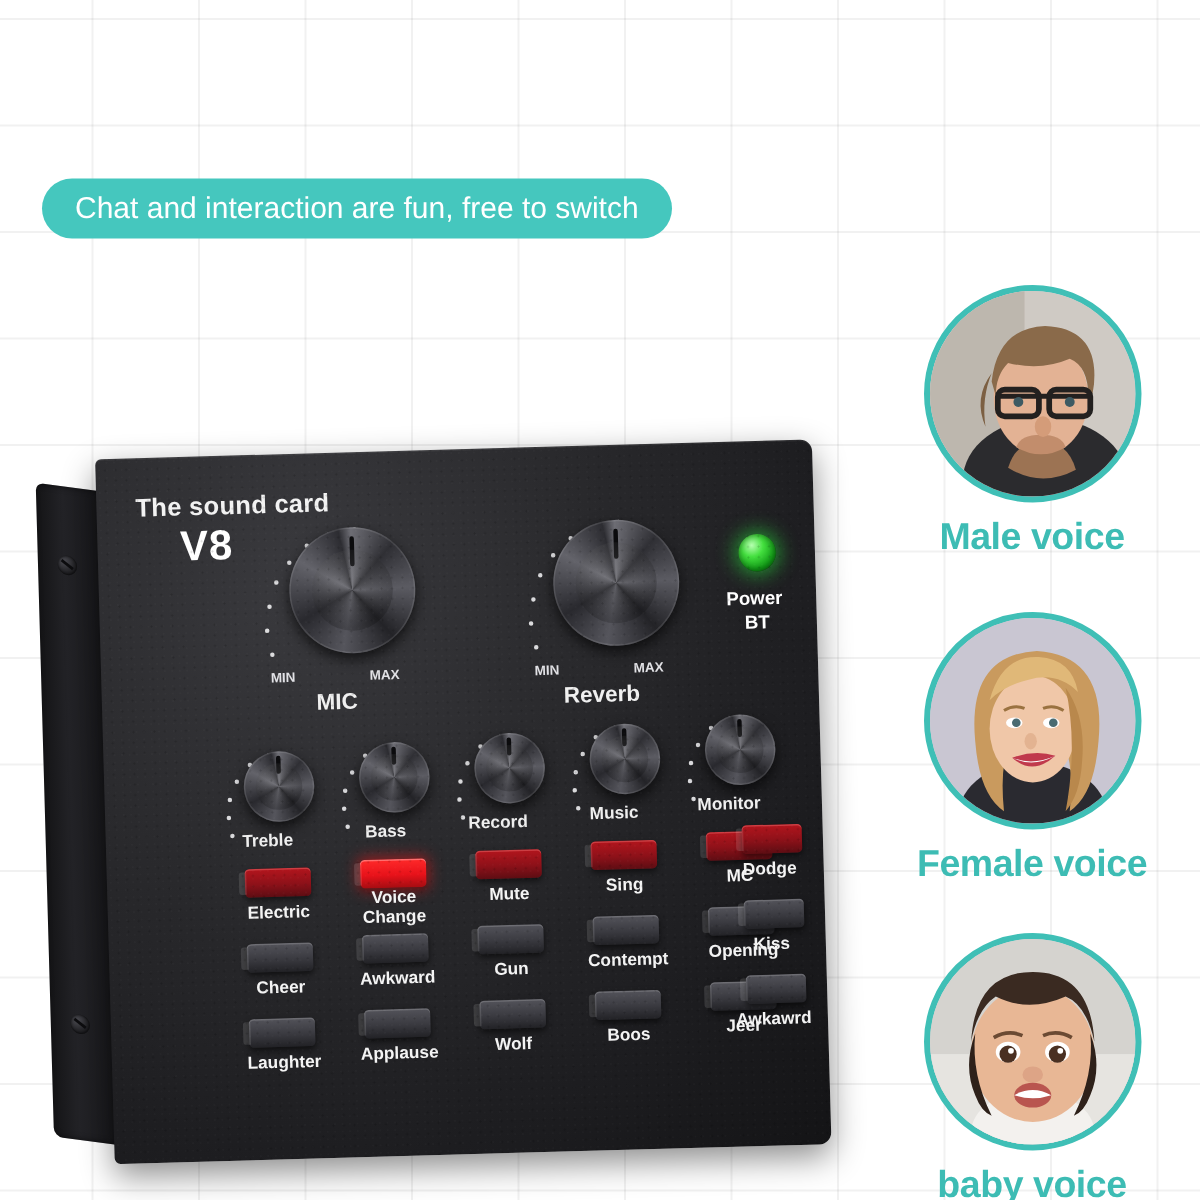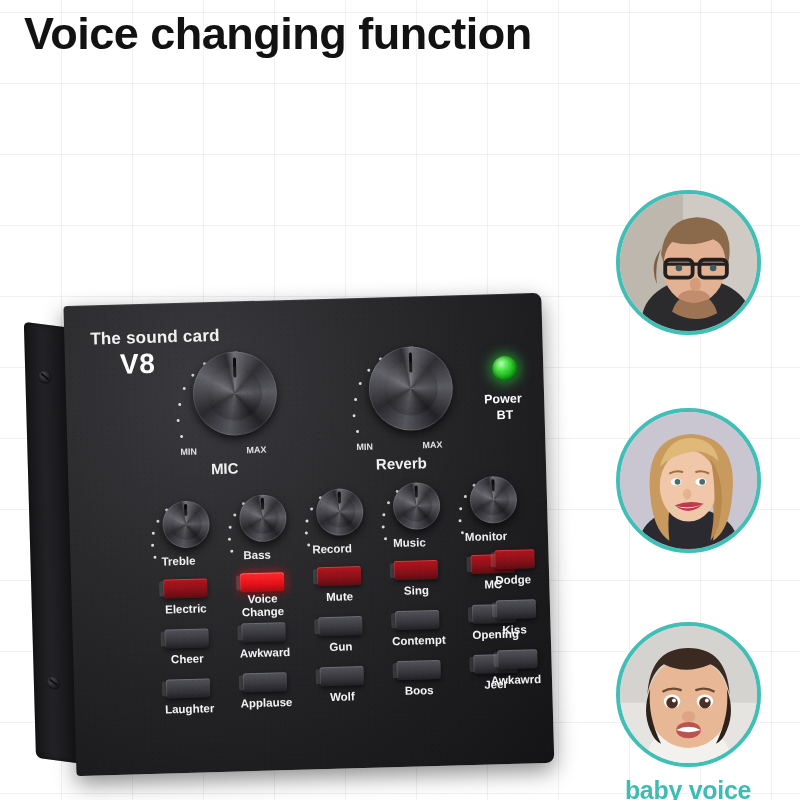--- a/index.html
+++ b/index.html
@@ -178,41 +178,42 @@
   }
   .blabel.two{line-height:12.5px;}
 </style>
 </head>
 <body>
 
 <div id="grid"></div>
 
 <div id="stage">
 
-  <div class="h1">Voice changing function</div>
+  <div class="pill">Chat and interaction are fun, free to switch</div>
 
   <div class="vcard" style="left:588px;top:190px;">
     <div class="ring">
       <svg class="ph" viewBox="0 0 100 100" preserveAspectRatio="xMidYMid slice">
         <rect width="100" height="100" fill="#cfcac4"></rect>
         <rect x="0" y="0" width="46" height="100" fill="#bdb7ae"></rect>
         <ellipse cx="56" cy="92" rx="40" ry="30" fill="#2b2b2e"></ellipse>
         <ellipse cx="54" cy="52" rx="23" ry="28" fill="#e3b294"></ellipse>
         <path d="M30 44 q3 -26 26 -27 q24 1 24 24 q0 9 -3 14 q1 -18 -9 -22 q-14 6 -30 2 q-6 6 -6 16 z" fill="#8a6a4a"></path>
         <path d="M30 40 q-5 12 -3 26 q-6 -14 3 -26 z" fill="#7c5f42"></path>
         <path d="M38 86 q16 10 33 1 q-4 -14 -17 -14 q-12 0 -16 13 z" fill="#9c7353"></path>
         <path d="M42 76 q12 7 24 0 q-2 -6 -12 -6 q-10 0 -12 6 z" fill="#c28d6c"></path>
         <rect x="33" y="50" width="45" height="2.4" rx="1" fill="#23201f"></rect>
         <rect x="33" y="48" width="20" height="13" rx="3.4" fill="none" stroke="#23201f" stroke-width="2.8"></rect>
         <rect x="58" y="48" width="20" height="13" rx="3.4" fill="none" stroke="#23201f" stroke-width="2.8"></rect>
         <circle cx="43" cy="54" r="2.4" fill="#3d5a63"></circle>
         <circle cx="68" cy="54" r="2.4" fill="#3d5a63"></circle>
         <ellipse cx="55" cy="66" rx="4" ry="5" fill="#d49c79"></ellipse>
       </svg>
     </div>
+    <div class="vlabel">Male voice</div>
   </div>
 
   <div class="vcard" style="left:588px;top:408px;">
     <div class="ring">
       <svg class="ph" viewBox="0 0 100 100" preserveAspectRatio="xMidYMid slice">
         <rect width="100" height="100" fill="#c9c6d2"></rect>
         <ellipse cx="50" cy="96" rx="36" ry="26" fill="#2a2a30"></ellipse>
         <path d="M22 60 q-4 -42 30 -44 q34 2 30 44 q-2 26 -14 34 q4 -40 -16 -44 q-20 4 -16 44 q-12 -8 -14 -34 z" fill="#c99a5e"></path>
         <ellipse cx="50" cy="54" rx="21" ry="26" fill="#f0c7a8"></ellipse>
         <path d="M29 40 q6 -22 24 -21 q16 1 19 17 q-10 -10 -24 -6 q-12 3 -19 10 z" fill="#e0b878"></path>
@@ -221,20 +222,21 @@
         <ellipse cx="59" cy="51" rx="4" ry="2.6" fill="#fff"></ellipse>
         <circle cx="42" cy="51" r="2.1" fill="#4a6b72"></circle>
         <circle cx="60" cy="51" r="2.1" fill="#4a6b72"></circle>
         <path d="M36 45 q5 -3 10 -1" stroke="#9a7240" stroke-width="1.5" fill="none"></path>
         <path d="M55 44 q5 -2 10 1" stroke="#9a7240" stroke-width="1.5" fill="none"></path>
         <path d="M40 68 q10 9 21 -1 q-10 -3 -21 1 z" fill="#c0394c"></path>
         <path d="M40 68 q10 4 21 -1 q-11 6 -21 1 z" fill="#fdfdfd"></path>
         <ellipse cx="49" cy="60" rx="3" ry="4" fill="#e3b391"></ellipse>
       </svg>
     </div>
+    <div class="vlabel">Female voice</div>
   </div>
 
   <div class="vcard" style="left:588px;top:622px;">
     <div class="ring">
       <svg class="ph" viewBox="0 0 100 100" preserveAspectRatio="xMidYMid slice">
         <rect width="100" height="100" fill="#d5d3cf"></rect>
         <rect x="0" y="56" width="100" height="44" fill="#e6e4e0"></rect>
         <ellipse cx="50" cy="94" rx="30" ry="20" fill="#f3f1ee"></ellipse>
         <ellipse cx="50" cy="56" rx="30" ry="33" fill="#e8b795"></ellipse>
         <path d="M20 50 q2 -34 30 -34 q28 0 30 34 q-4 -18 -14 -22 q-18 8 -34 0 q-9 6 -12 22 z" fill="#3a2a21"></path>

